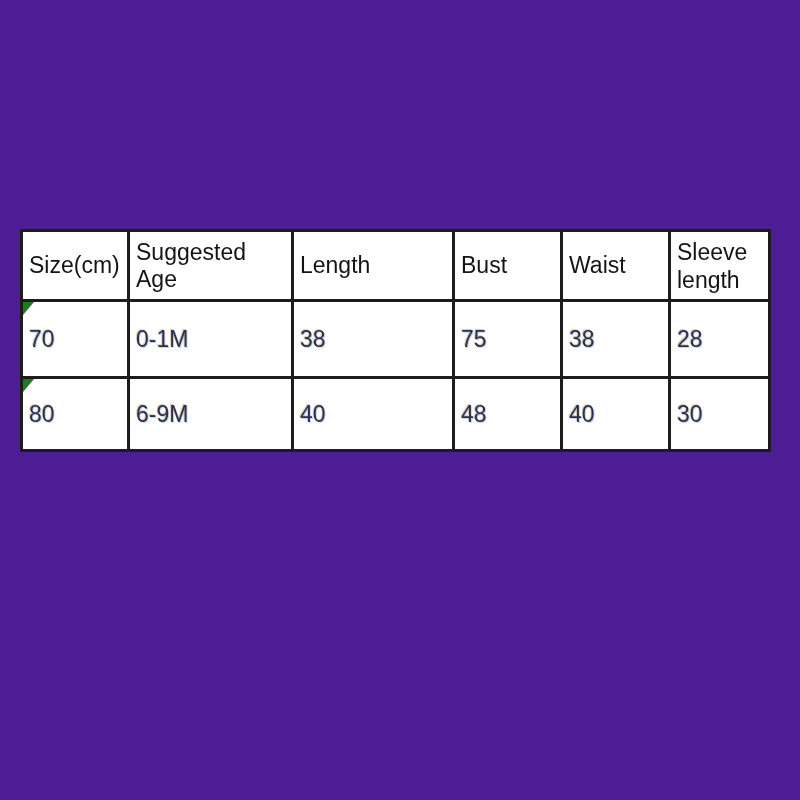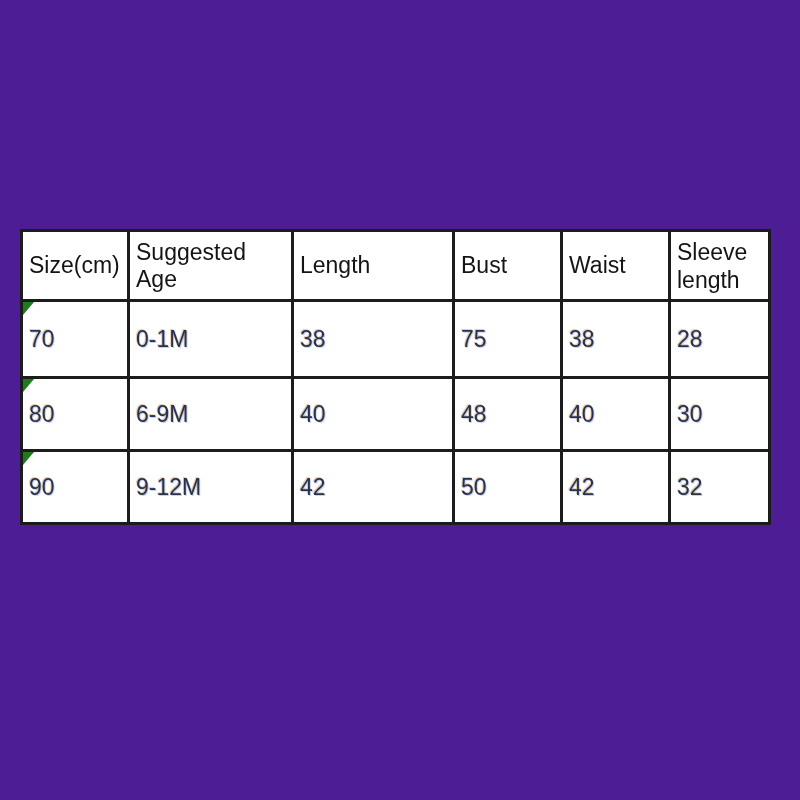--- a/index.html
+++ b/index.html
@@ -109,27 +109,16 @@
         <span class="corner-flag"></span>
         <span class="cell-text">80</span>
       </td>
       <td class="al data-cell">6-9M</td>
       <td class="ar data-cell">40</td>
       <td class="ar data-cell">48</td>
       <td class="ar data-cell">40</td>
       <td class="ar data-cell">30</td>
     </tr>
 
-    <tr class="data-row-2">
-      <td class="al data-cell">
-        <span class="corner-flag"></span>
-        <span class="cell-text">90</span>
-      </td>
-      <td class="al data-cell">9-12M</td>
-      <td class="ar data-cell">42</td>
-      <td class="ar data-cell">50</td>
-      <td class="ar data-cell">42</td>
-      <td class="ar data-cell">32</td>
-    </tr>
 
   </tbody>
     </table>
 </div>
 
 </body></html>

